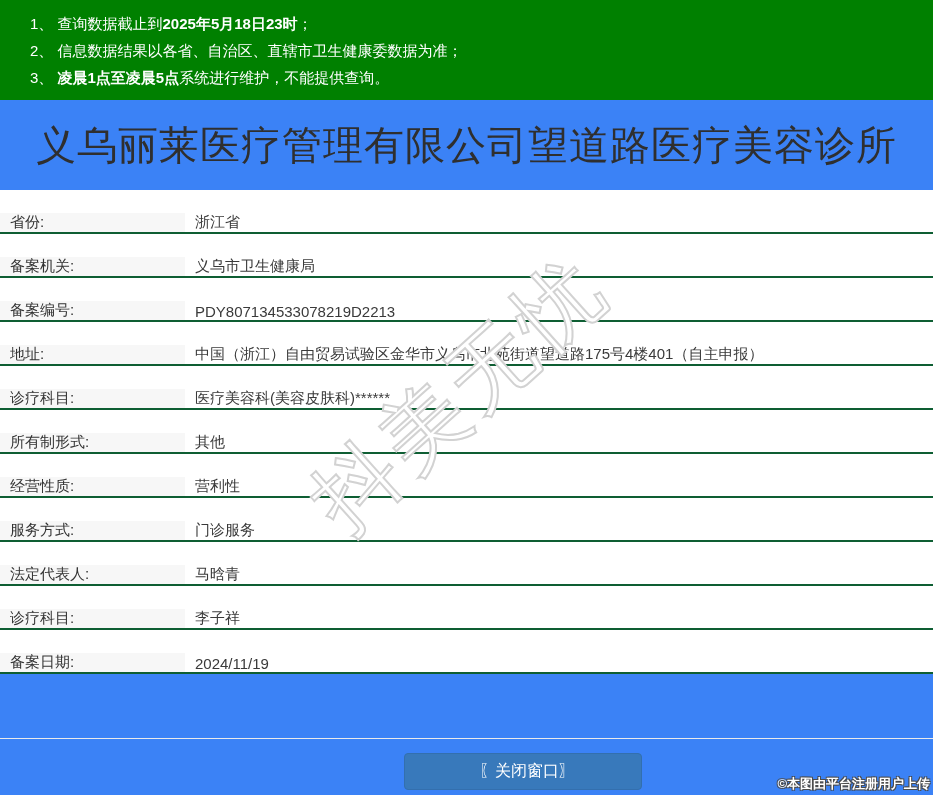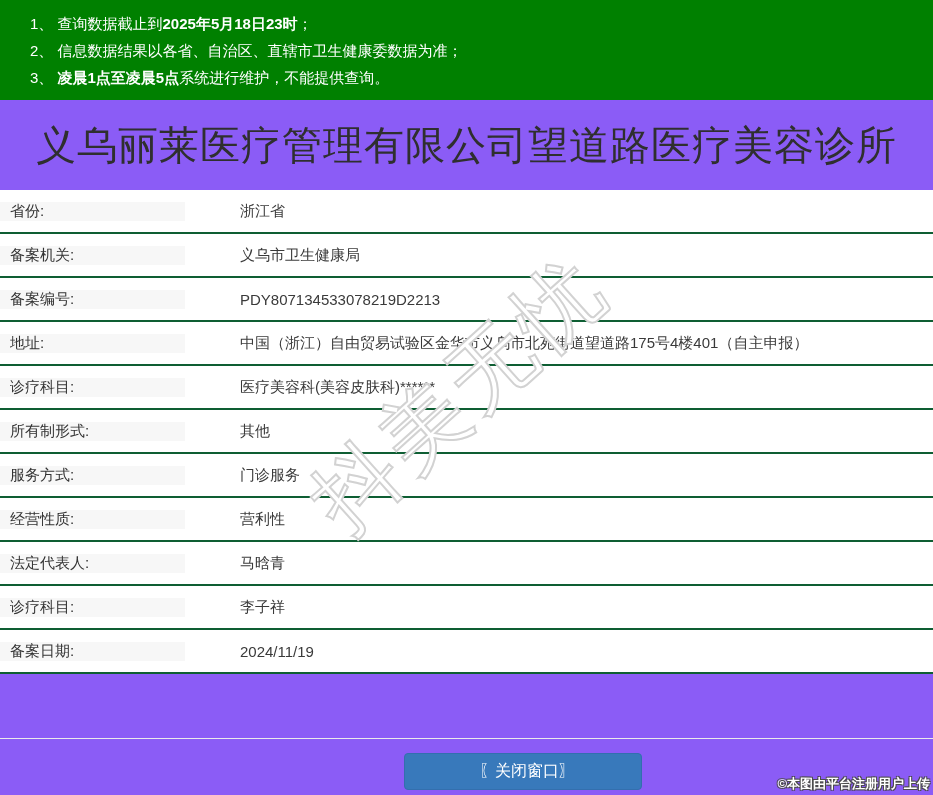--- a/index.html
+++ b/index.html
@@ -1,19 +1,19 @@
 <!DOCTYPE html>
 <html><head>
 <meta charset="utf-8">
 <style>
   * { margin:0; padding:0; box-sizing:border-box; }
   body { background:#ffffff; font-family:"Liberation Sans", sans-serif; }
   .page {
     position:relative; width:933px; height:795px;
-    background:#8b5cf6; overflow:hidden; margin:0 auto;
+    background:#3b82f6; overflow:hidden; margin:0 auto;
     font-family:"Liberation Sans", sans-serif;
   }
 
   
   .banner {
     position:absolute; top:0; left:0; width:933px; height:100px;
     background:#008000; color:#ffffff;
     padding:10px 10px 0 30px; font-size:15px; line-height:27px;
   }
   .notice-line b { font-weight:bold; }
@@ -25,21 +25,21 @@
   }
   .page-title {
     font-size:40px; font-weight:400; color:#2f2f2f; letter-spacing:1px;
     text-align:center;
   }
 
   
   .info-table { position:absolute; top:190px; left:0; width:933px; }
   .t-row {
     display:flex; height:44px; border-bottom:2px solid #0e5e33;
-    align-items:center; background:#ffffff;gap:45px;
+    align-items:flex-end; background:#ffffff;
   }
   .t-label {
     width:185px; background:#f7f7f7; color:#333333; font-size:15px;
     display:flex; align-items:center; padding-left:10px; flex-shrink:0;
   }
   .t-value {
     flex:1; color:#3a3a3a; font-size:15px;
     display:flex; align-items:center; padding-left:10px;
   }
 
@@ -108,26 +108,26 @@
     </div>
       <div class="t-row">
       <div class="t-label">诊疗科目:</div>
       <div class="t-value">医疗美容科(美容皮肤科)******</div>
     </div>
       <div class="t-row">
       <div class="t-label">所有制形式:</div>
       <div class="t-value">其他</div>
     </div>
       <div class="t-row">
+      <div class="t-label">经营性质:</div>
+      <div class="t-value">营利性</div>
+    </div>
+      <div class="t-row">
       <div class="t-label">服务方式:</div>
       <div class="t-value">门诊服务</div>
-    </div>
-      <div class="t-row">
-      <div class="t-label">经营性质:</div>
-      <div class="t-value">营利性</div>
     </div>
       <div class="t-row">
       <div class="t-label">法定代表人:</div>
       <div class="t-value">马晗青</div>
     </div>
       <div class="t-row">
       <div class="t-label">诊疗科目:</div>
       <div class="t-value">李子祥</div>
     </div>
       <div class="t-row">

